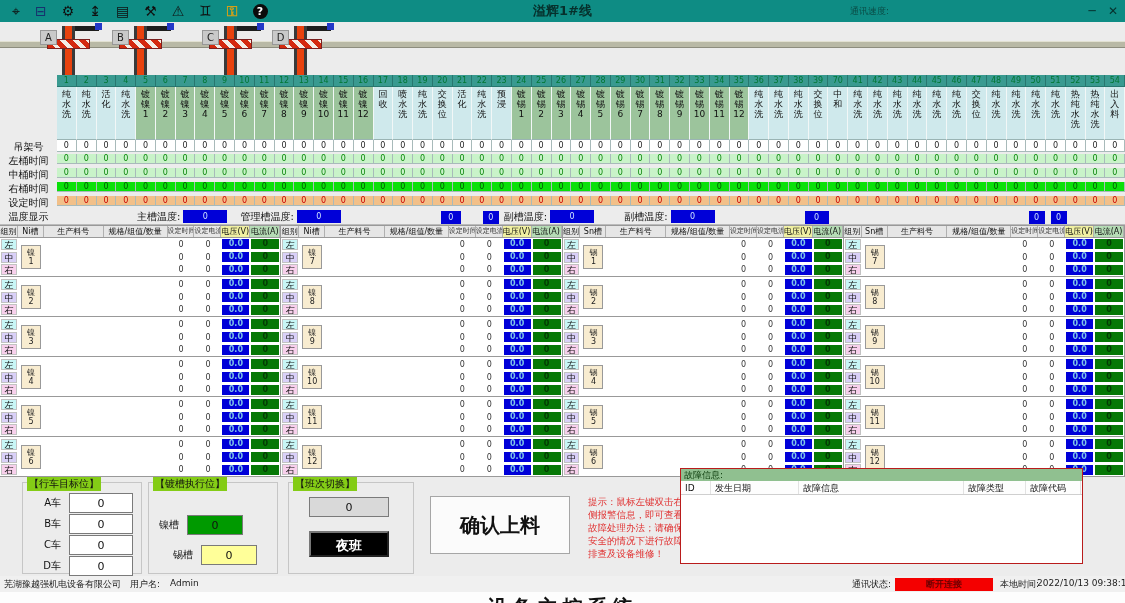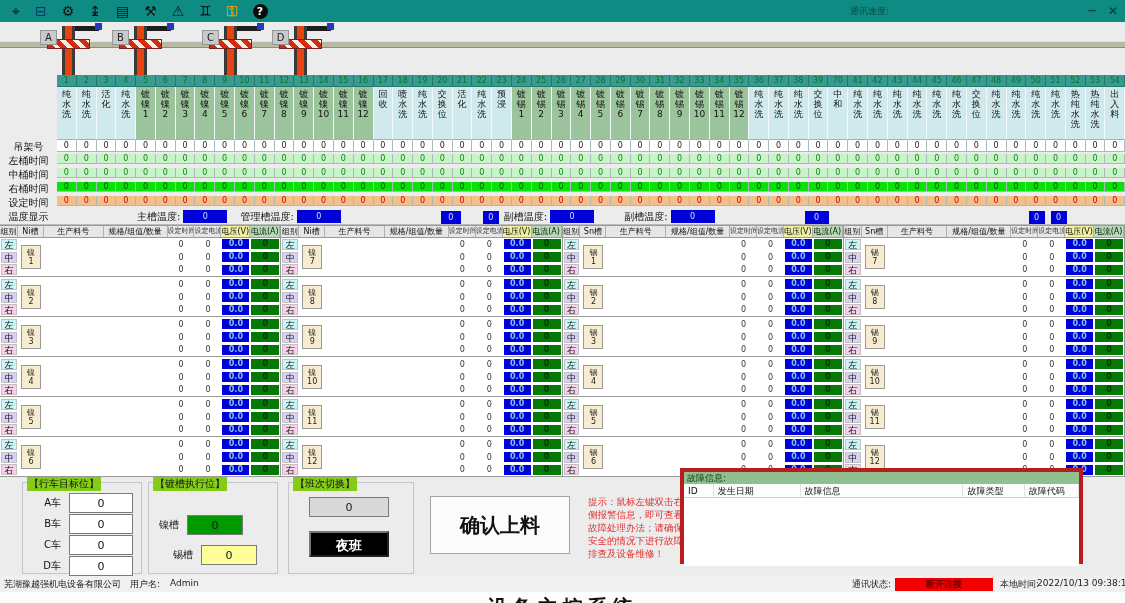--- a/index.html
+++ b/index.html
@@ -71,21 +71,21 @@
 .gbox .gtitle{position:absolute;top:-6px;left:4px;background:#84cc16;font-size:10px;font-weight:normal;padding:0 2px}
 .frow{position:absolute;display:flex;align-items:center}
 .frow .fl{width:30px;text-align:right;margin-right:8px;font-size:10px}
 .fbox{width:64px;height:20px;border:1px solid #7a7a7a;background:#fff;text-align:center;line-height:19px;font-size:11px}
 .fbox.green{background:#009a00;width:56px}
 .fbox.yellow{background:#ffff99;width:56px}
 .fbox.gray{background:#d9d9d9;width:80px}
 .nightbtn{position:absolute;width:80px;height:26px;background:#000;color:#fff;font-size:13px;font-weight:bold;text-align:center;line-height:25px;border:2px outset #777;cursor:pointer}
 .confirm{position:absolute;left:430px;top:19px;width:140px;height:58px;background:#fbfbfb;border:1px solid #a6a6a6;font-size:20px;font-weight:bold;text-align:center;line-height:56px;cursor:pointer}
 .hint{position:absolute;left:588px;top:18px;width:100px;color:#e03030;font-size:9.5px;line-height:1.38}
-.faultpanel{position:absolute;left:680px;top:-9px;width:403px;height:96px;border:4px solid #b91c1c;background:#fff;z-index:3}
+.faultpanel{position:absolute;left:680px;top:-9px;width:403px;height:96px;border:1px solid #b91c1c;background:#fff;z-index:3}
 .fphead{height:12px;background:#90c090;font-size:9px;line-height:12px;padding-left:3px;color:#0a3a0a}
 .fpcols{display:flex;height:14px;border-bottom:1px solid #cfcfcf;background:#fdfdfd}
 .fpcols span{font-size:9px;line-height:14px;padding-left:4px;border-right:1px solid #e2e2e2;overflow:hidden;white-space:nowrap}
 .fpbody{height:68px;background:#fff}
 .mutebtn{position:absolute;left:1089px;top:0;width:36px;height:88px;background:#e6e6e6;border:1px solid #9a9a9a;display:flex;flex-direction:column;align-items:center;justify-content:center;font-size:12px;font-weight:bold;line-height:17px;cursor:pointer}
 
 .statusbar{position:relative;height:16px;background:#f0f0f0;font-size:9px;color:#222}
 .statusbar span{position:absolute;top:2px;white-space:nowrap}
 .st-company{left:4px}.st-userl{left:130px}.st-userv{left:170px}
 .st-comml{left:852px}.st-timel{left:1000px}.st-timev{left:1037px}
@@ -103,20 +103,21 @@
         <span class="tb-icon ic-meter">⊟</span>
         <span class="tb-icon">⚙</span>
         <span class="tb-icon">↨</span>
         <span class="tb-icon">▤</span>
         <span class="tb-icon">⚒</span>
         <span class="tb-icon">⚠</span>
         <span class="tb-icon">♊</span>
         <span class="tb-icon ic-lock">⚿</span>
         <span class="tb-icon ic-help">?</span>
       </div>
+    <div class="tb-title">溢辉1#线</div>
     <div class="tb-comm">通讯速度:</div>
     <div class="tb-min">─</div>
     <div class="tb-close">✕</div>
   </div>
 
   <div class="cranes" id="cranes">
     <div class="rail"></div>
   <div class="crane" style="left: 40px;">
         <span class="carm"></span>
         <span class="ctip"></span>

